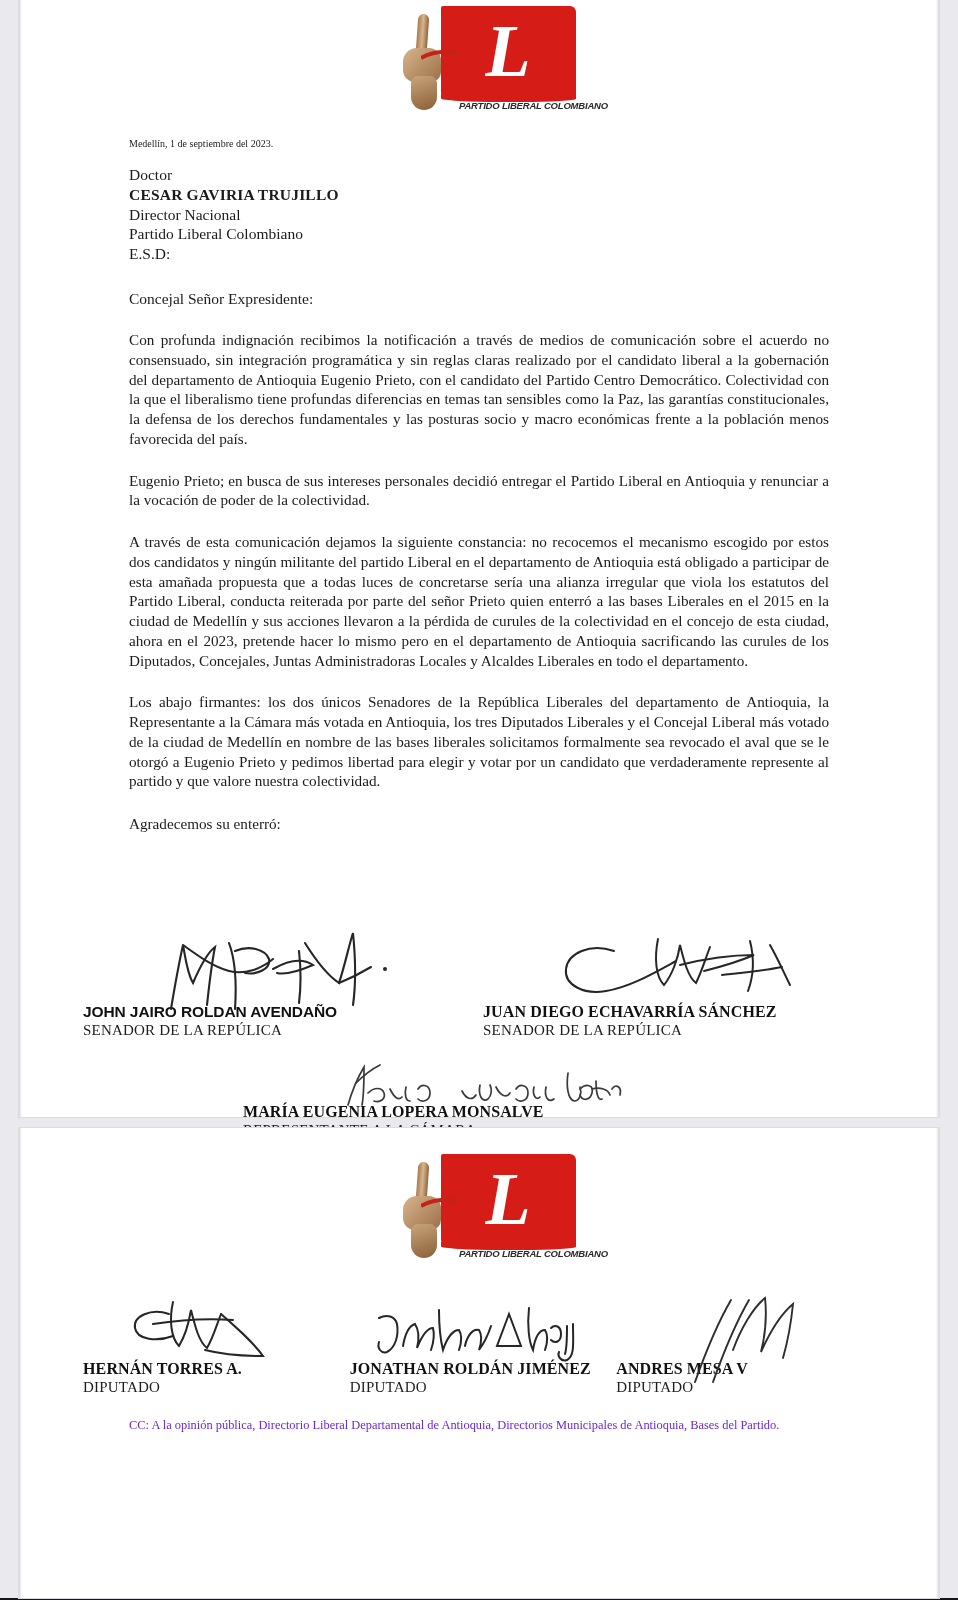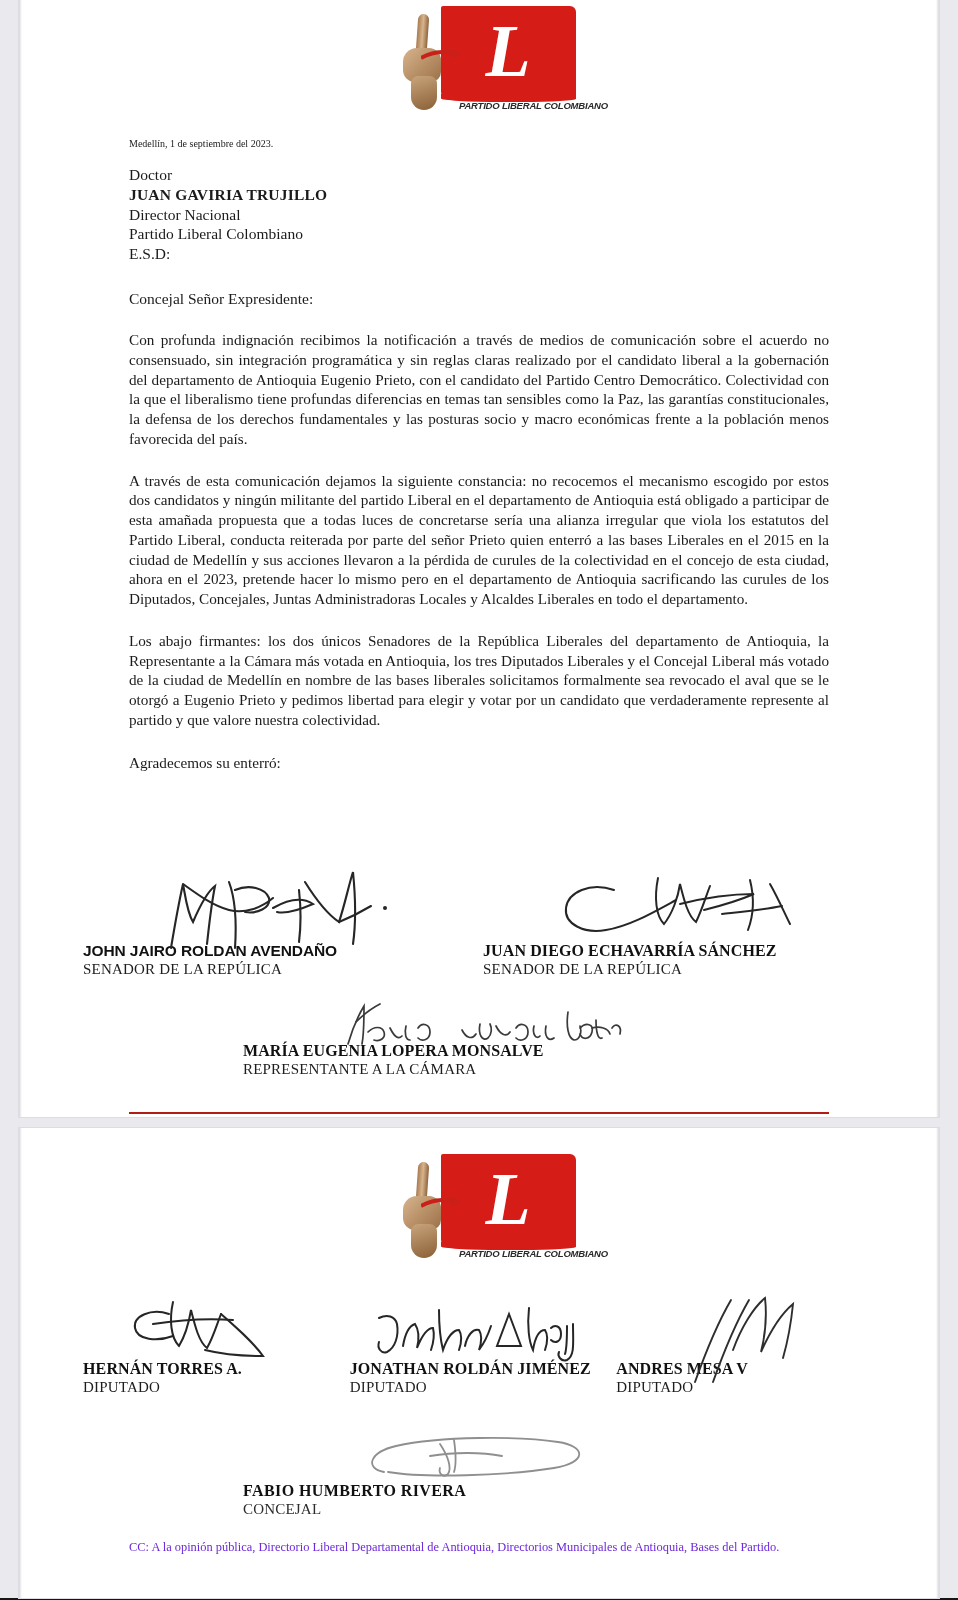--- a/index.html
+++ b/index.html
@@ -217,29 +217,30 @@
         </div>
         <div class="logo-caption">PARTIDO LIBERAL COLOMBIANO</div>
       </div>
     </div>
 
     <div class="body-area">
       <div class="date-line">Medellín, 1 de septiembre del 2023.</div>
 
       <div class="addr">
         <div>Doctor</div>
-        <div class="strong">JUAN GAVIRIA TRUJILLO</div>
+        <div class="strong">CESAR GAVIRIA TRUJILLO</div>
         <div>Director Nacional</div>
         <div>Partido Liberal Colombiano</div>
         <div>E.S.D:</div>
       </div>
 
       <div class="salutation">Concejal Señor Expresidente:</div>
 
       <p class="para">Con profunda indignación recibimos la notificación a través de medios de comunicación sobre el acuerdo no consensuado, sin integración programática y sin reglas claras realizado por el candidato liberal a la gobernación del departamento de Antioquia Eugenio Prieto, con el candidato del Partido Centro Democrático. Colectividad con la que el liberalismo tiene profundas diferencias en temas tan sensibles como la Paz, las garantías constitucionales, la defensa de los derechos fundamentales y las posturas socio y macro económicas frente a la población menos favorecida del país.</p>
+      <p class="para">Eugenio Prieto; en busca de sus intereses personales decidió entregar el Partido Liberal en Antioquia y renunciar a la vocación de poder de la colectividad.</p>
       <p class="para">A través de esta comunicación dejamos la siguiente constancia: no recocemos el mecanismo escogido por estos dos candidatos y ningún militante del partido Liberal en el departamento de Antioquia está obligado a participar de esta amañada propuesta que a todas luces de concretarse sería una alianza irregular que viola los estatutos del Partido Liberal, conducta reiterada por parte del señor Prieto quien enterró a las bases Liberales en el 2015 en la ciudad de Medellín y sus acciones llevaron a la pérdida de curules de la colectividad en el concejo de esta ciudad, ahora en el 2023, pretende hacer lo mismo pero en el departamento de Antioquia sacrificando las curules de los Diputados, Concejales, Juntas Administradoras Locales y Alcaldes Liberales en todo el departamento.</p>
       <p class="para">Los abajo firmantes: los dos únicos Senadores de la República Liberales del departamento de Antioquia, la Representante a la Cámara más votada en Antioquia, los tres Diputados Liberales y el Concejal Liberal más votado de la ciudad de Medellín en nombre de las bases liberales solicitamos formalmente sea revocado el aval que se le otorgó a Eugenio Prieto y pedimos libertad para elegir y votar por un candidato que verdaderamente represente al partido y que valore nuestra colectividad.</p>
 
       <div class="closing">Agradecemos su enterró:</div>
     </div>
 
     <div class="spacer-lg"></div>
 
     <div class="sig-zone">
       <div class="sig-row two">
@@ -386,35 +387,19 @@
                 <path d="M72 60 C80 38, 92 18, 104 8 C106 26, 104 46, 100 62 C108 44, 120 24, 132 14 C130 34, 126 54, 122 68"></path>
               </g>
             </svg>
           </div>
           <div class="sig-name serifcap">ANDRES MESA V</div>
           <div class="sig-role">DIPUTADO</div>
         </div>
 
       </div>
 
-      <div class="sig-row one" style="margin-top:28px;">
-        <div class="sig-cell">
-          <div class="sig-img" style="height:58px;">
-            <svg width="270" height="62" viewBox="0 0 270 62">
-              <g fill="none" stroke="#8f8f8f" stroke-width="1.8" stroke-linecap="round">
-                <path d="M40 44 C20 40, 26 24, 52 18 C96 8, 176 8, 214 14 C242 18, 244 34, 210 40 C160 48, 80 50, 44 44"></path>
-                <path d="M96 16 C104 28, 108 40, 104 46 C100 50, 94 46, 96 40"></path>
-                <path d="M110 12 C112 26, 112 38, 110 44"></path>
-                <path d="M86 28 C110 24, 138 24, 158 28"></path>
-              </g>
-            </svg>
-          </div>
-          <div class="sig-name bolder">FABIO HUMBERTO RIVERA</div>
-          <div class="sig-role grayish">CONCEJAL</div>
-        </div>
-      </div>
     </div>
 
     <div class="cc-line" style="margin-top:22px;">CC: A la opinión pública, Directorio Liberal Departamental de Antioquia, Directorios Municipales de Antioquia, Bases del Partido.</div>
   </div>
 
   <div class="bottom-bar"></div>
 </div>
 
 </body></html>

